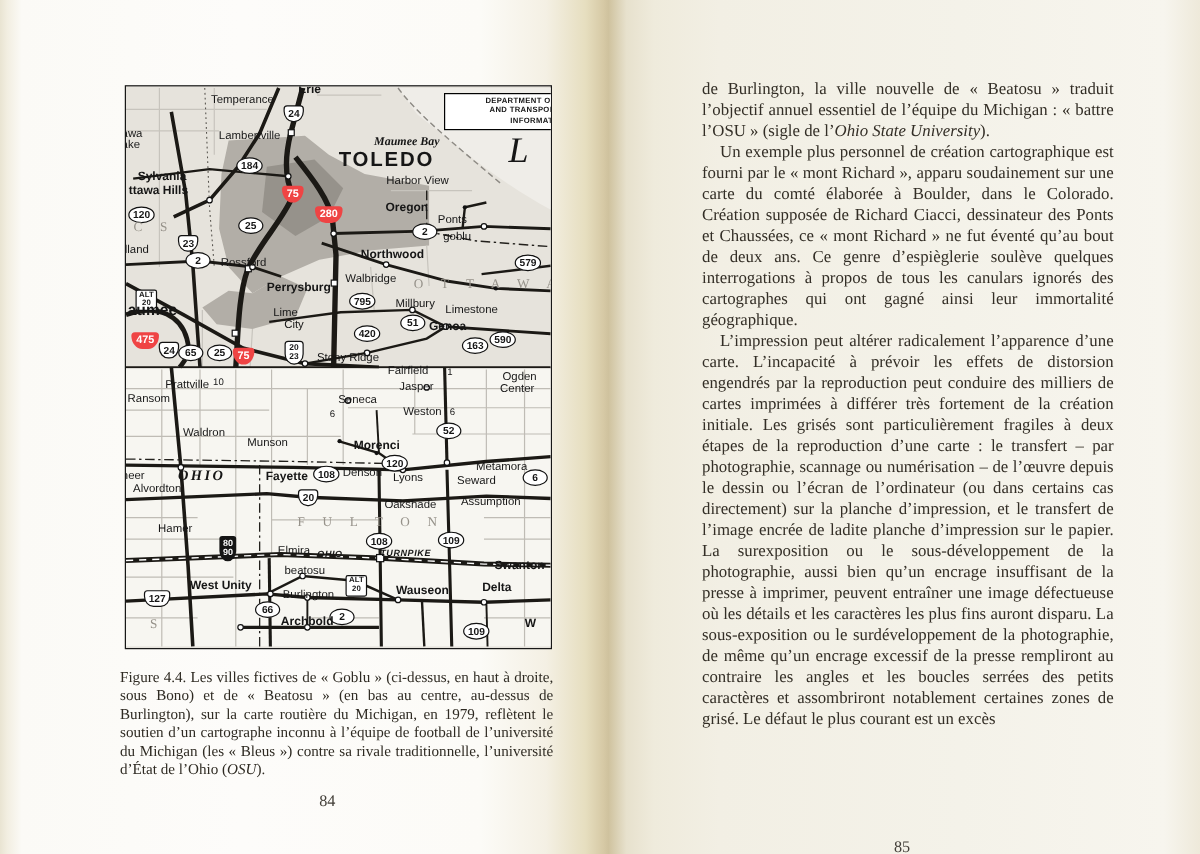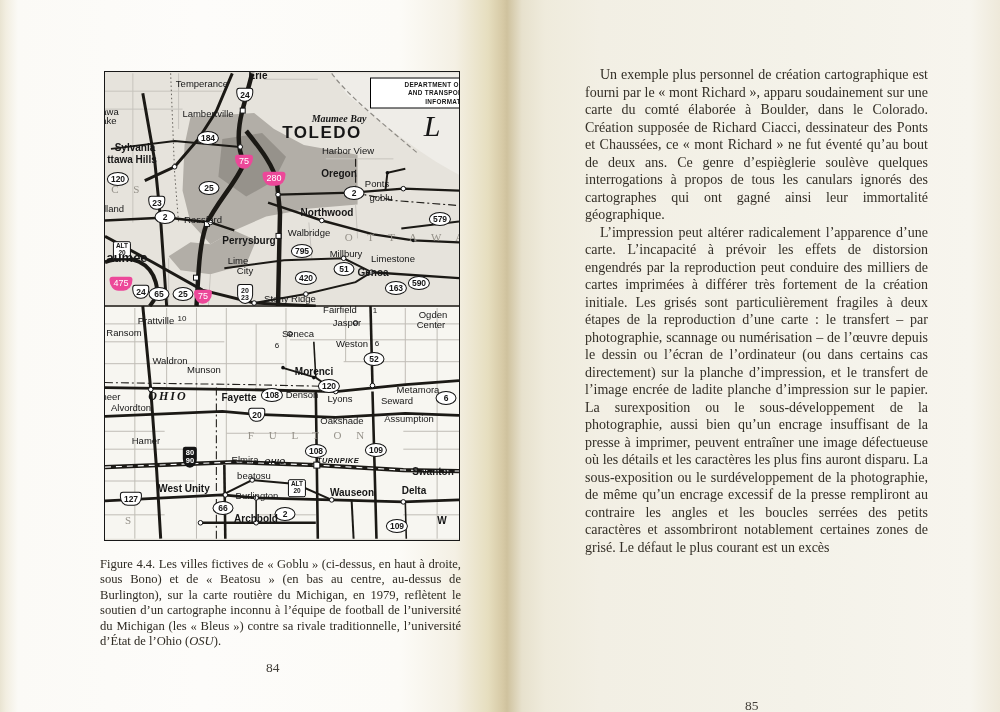--- a/index.html
+++ b/index.html
@@ -29,22 +29,22 @@
   .cm{font-size:17px;font-weight:bold;letter-spacing:1.5px;}
   .cm2{font-size:13px;font-weight:bold;}
   .wt{font-family:"Liberation Serif",serif;font-style:italic;font-size:10px;font-weight:bold;}
   .co{font-family:"Liberation Serif",serif;font-size:11px;color:#96928a;letter-spacing:6px;}
   .st{font-family:"Liberation Serif",serif;font-style:italic;font-size:12px;letter-spacing:2px;font-weight:bold;}
   .fc{font-size:9.5px;}
   .bl{font-family:"Liberation Serif",serif;font-style:italic;font-size:30px;}
   .tpk{font-style:italic;font-weight:bold;font-size:7.5px;letter-spacing:.5px;}
   .ov{background:#fff;border:1.6px solid #111;border-radius:50%;
       min-width:13px;padding:1.5px 3px;font-size:8.5px;font-weight:bold;}
-  .int{background:#ec4899;color:#fff;border-radius:3px 3px 9px 9px/3px 3px 11px 11px;
-      padding:2px 4px 3px;font-size:9px;font-weight:normal;}
+  .int{background:#ef4444;color:#fff;border-radius:3px 3px 9px 9px/3px 3px 11px 11px;
+      padding:2px 4px 3px;font-size:9px;font-weight:bold;}
   .int2{background:#151515;color:#fff;border-radius:3px 3px 9px 9px/3px 3px 11px 11px;
       padding:2px 3px 3px;font-size:7.5px;font-weight:bold;}
   .us{background:#fff;border:1.5px solid #111;border-radius:3px 3px 8px 8px/3px 3px 9px 9px;
       padding:1.5px 3px 2px;font-size:8.5px;font-weight:bold;text-align:right;}
   .us2{background:#fff;border:1.5px solid #111;border-radius:3px 3px 8px 8px/3px 3px 9px 9px;
       padding:1.5px 3px 2px;font-size:7px;font-weight:bold;}
   .alt{background:#fff;border:1.5px solid #111;border-radius:2px;
       padding:1px 2px;font-size:6.5px;font-weight:bold;}
   .dept{background:#fff;border:1.4px solid #000;width:88px;padding:2px 4px;
       font-size:6.4px;text-align:right;line-height:1.3;letter-spacing:.3px;font-weight:bold;}
@@ -270,21 +270,21 @@
         <span class="ml tn" style="left: 51px; top: 249px;">Prattville</span>
         <span class="ml tn" style="left: 242px; top: 251px;">Jasper</span>
         <span class="ml tn" style="left: 326px; top: 253px;">Center</span>
         <span class="ml tn" style="left: 19px; top: 261px;">Ransom</span>
         <span class="ml tn" style="left: 193px; top: 262px;">Seneca</span>
         <span class="ml tn" style="left: 247px; top: 272px;">Weston</span>
         <span class="ml tn-s" style="left: 272px; top: 272px;">6</span>
         <span class="ml tn-s" style="left: 172px; top: 274px;">6</span>
         <span class="ml ov" style="left: 269px; top: 287px;">52</span>
         <span class="ml tn" style="left: 65px; top: 289px;">Waldron</span>
-        <span class="ml tn" style="left: 99px; top: 298px;">Munson</span>
+        <span class="ml tn" style="left: 118px; top: 298px;">Munson</span>
         <span class="ml tb" style="left: 209px; top: 300px;">Morenci</span>
         <span class="ml ov" style="left: 224px; top: 314px;">120</span>
         <span class="ml tn" style="left: 313px; top: 318px;">Metamora</span>
         <span class="ml tn" style="left: 6px; top: 325px;">neer</span>
         <span class="ml st" style="left: 63px; top: 324px;">OHIO</span>
         <span class="ml ov" style="left: 167px; top: 323px;">108</span>
         <span class="ml tn" style="left: 197px; top: 323px;">Denson</span>
         <span class="ml tb" style="left: 134px; top: 326px;">Fayette</span>
         <span class="ml ov" style="left: 341px; top: 326px;">6</span>
         <span class="ml tn" style="left: 235px; top: 327px;">Lyons</span>
@@ -318,19 +318,20 @@
         <span class="ml tb" style="left: 337px; top: 449px;">W</span>
         <span class="ml ov" style="left: 292px; top: 454px;">109</span>
       </div>
   </div>
 
   <p class="caption"><span>Figure 4.4. Les villes fictives de « Goblu » (ci-dessus, en haut à droite, sous Bono) et de « Beatosu » (en bas au centre, au-dessus de Burlington), sur la carte routière du Michigan, en 1979, reflètent le soutien d’un cartographe inconnu à l’équipe de football de l’université du Michigan (les « Bleus ») contre sa rivale traditionnelle, l’université d’État de l’Ohio (</span><span class="it">OSU</span><span>).</span></p>
 
   <div class="pageno pn-left">84</div>
 
   <div class="textcol">
+    <p><span>de Burlington, la ville nouvelle de « Beatosu » traduit l’objectif annuel essentiel de l’équipe du Michigan : « battre l’OSU » (sigle de l’</span><span class="it">Ohio State University</span><span>).</span></p>
     <p class="ind">Un exemple plus personnel de création cartographique est fourni par le « mont Richard », apparu soudainement sur une carte du comté élaborée à Boulder, dans le Colorado. Création supposée de Richard Ciacci, dessinateur des Ponts et Chaussées, ce « mont Richard » ne fut éventé qu’au bout de deux ans. Ce genre d’espièglerie soulève quelques interrogations à propos de tous les canulars ignorés des cartographes qui ont gagné ainsi leur immortalité géographique.</p>
     <p class="ind">L’impression peut altérer radicalement l’apparence d’une carte. L’incapacité à prévoir les effets de distorsion engendrés par la reproduction peut conduire des milliers de cartes imprimées à différer très fortement de la création initiale. Les grisés sont particulièrement fragiles à deux étapes de la reproduction d’une carte : le transfert – par photographie, scannage ou numérisation – de l’œuvre depuis le dessin ou l’écran de l’ordinateur (ou dans certains cas directement) sur la planche d’impression, et le transfert de l’image encrée de ladite planche d’impression sur le papier. La surexposition ou le sous-développement de la photographie, aussi bien qu’un encrage insuffisant de la presse à imprimer, peuvent entraîner une image défectueuse où les détails et les caractères les plus fins auront disparu. La sous-exposition ou le surdéveloppement de la photographie, de même qu’un encrage excessif de la presse rempliront au contraire les angles et les boucles serrées des petits caractères et assombriront notablement certaines zones de grisé. Le défaut le plus courant est un excès</p>
   </div>
 
   <div class="pageno pn-right">85</div>
 
 </div>
 
 </body></html>

